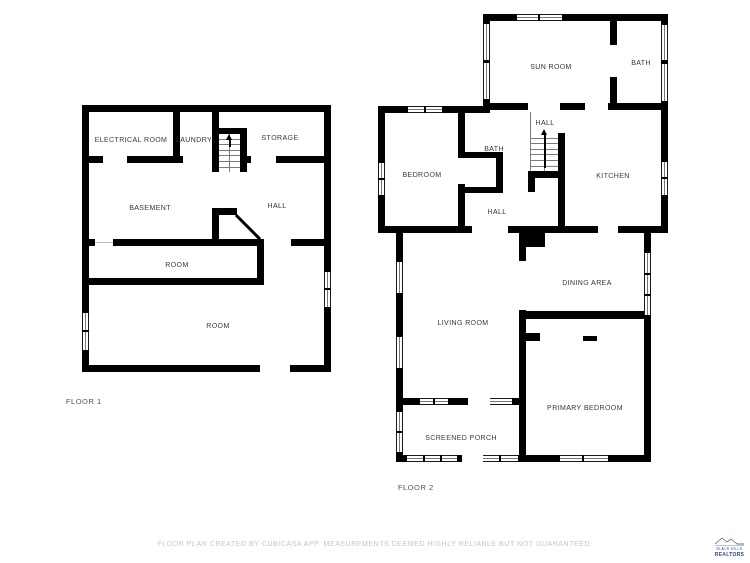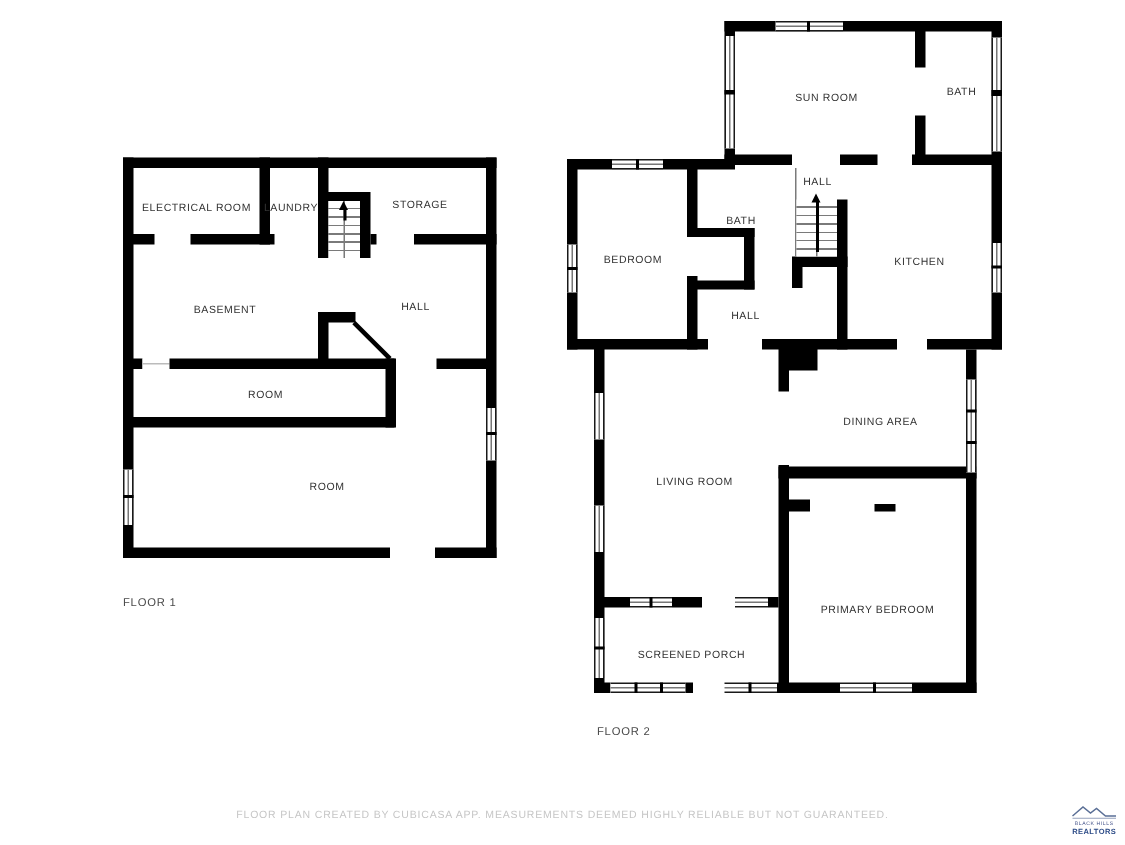--- a/index.html
+++ b/index.html
@@ -71,21 +71,21 @@
     <i class="w" style="left:257px;top:239px;width:7px;height:46px"></i>
     <i class="w" style="left:82px;top:278px;width:181px;height:7px"></i>
 
     <span class="lbl" style="left:131px;top:139px">ELECTRICAL ROOM</span>
     <span class="lbl" style="left:194px;top:139px">LAUNDRY</span>
     <span class="lbl" style="left:280px;top:137px">STORAGE</span>
     <span class="lbl" style="left:150px;top:207px">BASEMENT</span>
     <span class="lbl" style="left:277px;top:205px">HALL</span>
     <span class="lbl" style="left:177px;top:264px">ROOM</span>
     <span class="lbl" style="left:218px;top:325px">ROOM</span>
-    <span class="floor-name" style="left:82px;top:397px">FLOOR 1</span>
+    <span class="floor-name" style="left:66px;top:397px">FLOOR 1</span>
   </div>
 
   <div>
 
     <i class="w" style="left:483px;top:14px;width:185px;height:7px"></i>
     <i class="winh" style="left:517px;top:14px;width:45px"></i>
     <i class="tick" style="left:538px;top:14px;width:2px;height:7px"></i>
     <i class="w" style="left:483px;top:14px;width:7px;height:96px"></i>
     <i class="winv" style="left:483px;top:24px;height:75px"></i>
     <i class="tick" style="left:483px;top:60px;width:7px;height:3px"></i>

